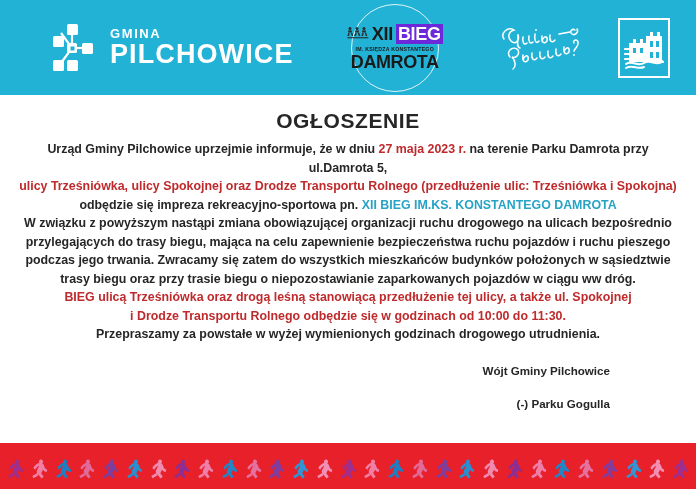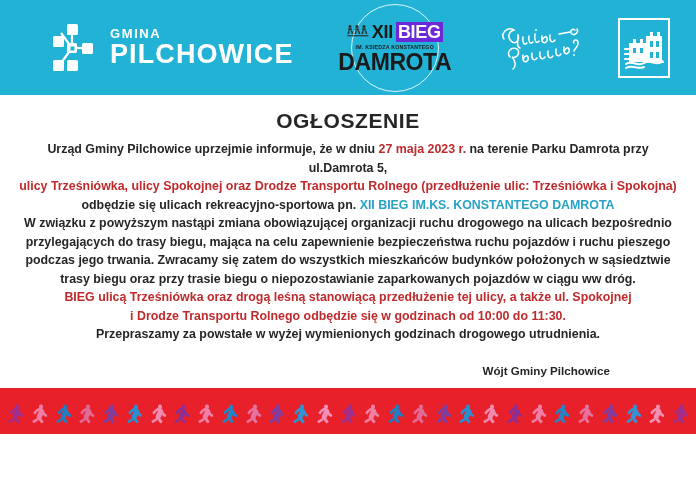--- a/index.html
+++ b/index.html
@@ -7,21 +7,21 @@
     margin: 0;
     padding: 0;
     background: #ffffff;
   }
   body {
     font-family: "Liberation Sans", sans-serif;
   }
   #poster {
     position: relative;
     width: 696px;
-    height: 434px;
+    height: 489px;
     background: #ffffff;
     overflow: hidden;
   }
 
   
   .header-band {
     position: absolute;
     left: 0;
     top: 0;
     width: 696px;
@@ -107,21 +107,21 @@
   }
   .bieg-sub {
     font-size: 5.2px;
     font-weight: 700;
     color: #1a1a1a;
     letter-spacing: 0.25px;
     margin-top: 2px;
     white-space: nowrap;
   }
   .bieg-damrota {
-    font-size: 23px;
+    font-size: 18px;
     font-weight: 800;
     color: #1a1a1a;
     letter-spacing: -0.4px;
     margin-top: 1px;
     line-height: 1;
     position: relative;
   }
 
   
   .logo-powiat {
@@ -326,21 +326,21 @@
     </div>
   </div>
 
   <div class="content">
 
     <div class="title">OGŁOSZENIE</div>
 
     <p class="para para-1">
       <span>Urząd Gminy Pilchowice uprzejmie informuje, że w dniu </span><span class="red">27 maja 2023 r.</span><span> na terenie Parku Damrota przy ul.Damrota 5,</span><br>
       <span class="red">ulicy Trześniówka, ulicy Spokojnej oraz Drodze Transportu Rolnego (przedłużenie ulic: Trześniówka i Spokojna)</span><br>
-      <span>odbędzie się ulicach rekreacyjno-sportowa pn. </span><span class="teal">XII BIEG IM.KS. KONSTANTEGO DAMROTA</span>
+      <span>odbędzie się impreza rekreacyjno-sportowa pn. </span><span class="teal">XII BIEG IM.KS. KONSTANTEGO DAMROTA</span>
     </p>
 
     <p class="para para-2">W związku z powyższym nastąpi zmiana obowiązującej organizacji ruchu drogowego na ulicach bezpośrednio przylegających do trasy biegu, mająca na celu zapewnienie bezpieczeństwa ruchu pojazdów i ruchu pieszego podczas jego trwania. Zwracamy się zatem do wszystkich mieszkańców budynków położonych w sąsiedztwie trasy biegu oraz przy trasie biegu o niepozostawianie zaparkowanych pojazdów w ciągu ww dróg.</p>
 
     <p class="para para-3">
       <span class="red">BIEG ulicą Trześniówka oraz drogą leśną stanowiącą przedłużenie tej ulicy, a także ul. Spokojnej</span><br>
       <span class="red">i Drodze Transportu Rolnego odbędzie się w godzinach od 10:00 do 11:30.</span>
     </p>
 
     <p class="para para-4">Przepraszamy za powstałe w wyżej wymienionych godzinach drogowego utrudnienia.</p>

